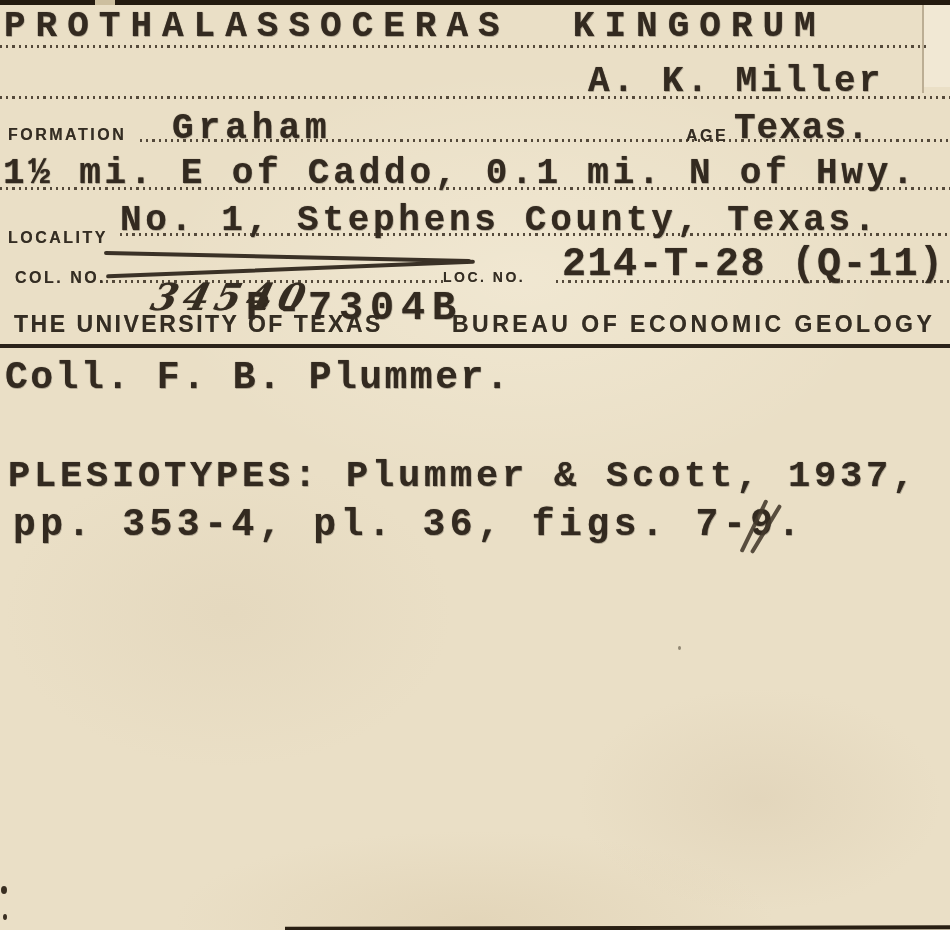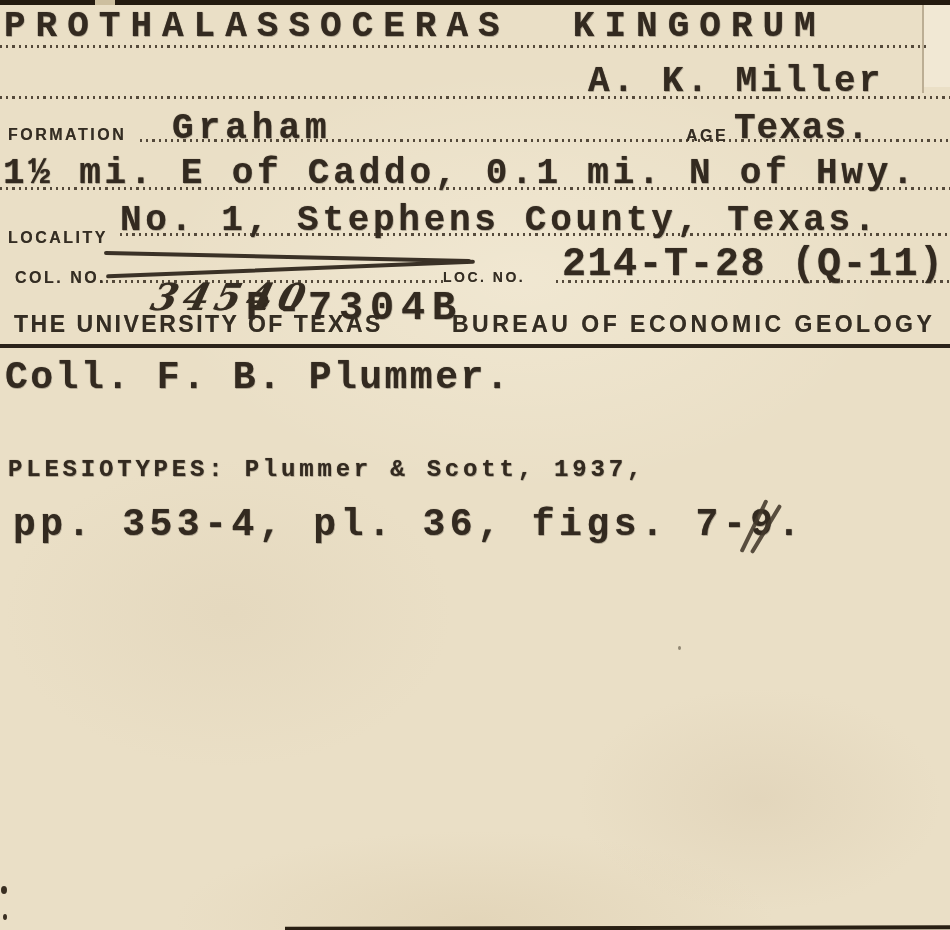--- a/index.html
+++ b/index.html
@@ -92,17 +92,17 @@
   <div class="dotline" style="left:556px;right:0;top:280px;"></div>
 
   <div class="hand" style="left:152px;top:279px;font-size:37px;">34540</div>
 
   <div class="lbl" style="left:14px;top:313px;font-size:23px;letter-spacing:2.5px;">THE UNIVERSITY OF TEXAS</div>
   <div class="lbl" style="left:452px;top:313px;font-size:23px;letter-spacing:3.5px;">BUREAU OF ECONOMIC GEOLOGY</div>
   <div class="rule" style="top:344px;"></div>
 
   <div class="tw" style="left:5px;top:358px;font-size:38px;letter-spacing:2.5px;">Coll. F. B. Plummer.</div>
 
-  <div class="tw" style="left:8px;top:457px;font-size:24px;letter-spacing:3.8px;">PLESIOTYPES: Plummer &amp; Scott, 1937,</div>
+  <div class="tw" style="left:8px;top:457px;font-size:37px;letter-spacing:3.8px;">PLESIOTYPES: Plummer &amp; Scott, 1937,</div>
 
   <div class="tw" style="left:13px;top:505px;font-size:38px;letter-spacing:4.5px;"><span>pp. 353-4, pl. 36, figs. 7-</span><span style="position:relative;display:inline-block;"><span>9</span><span class="scribble" style="height:58px;top:-8px;left:2px;transform:rotate(26deg);"></span><span class="scribble" style="height:56px;top:-4px;left:14px;transform:rotate(31deg);"></span></span><span>.</span></div>
 
 </div>
 
 </body></html>

